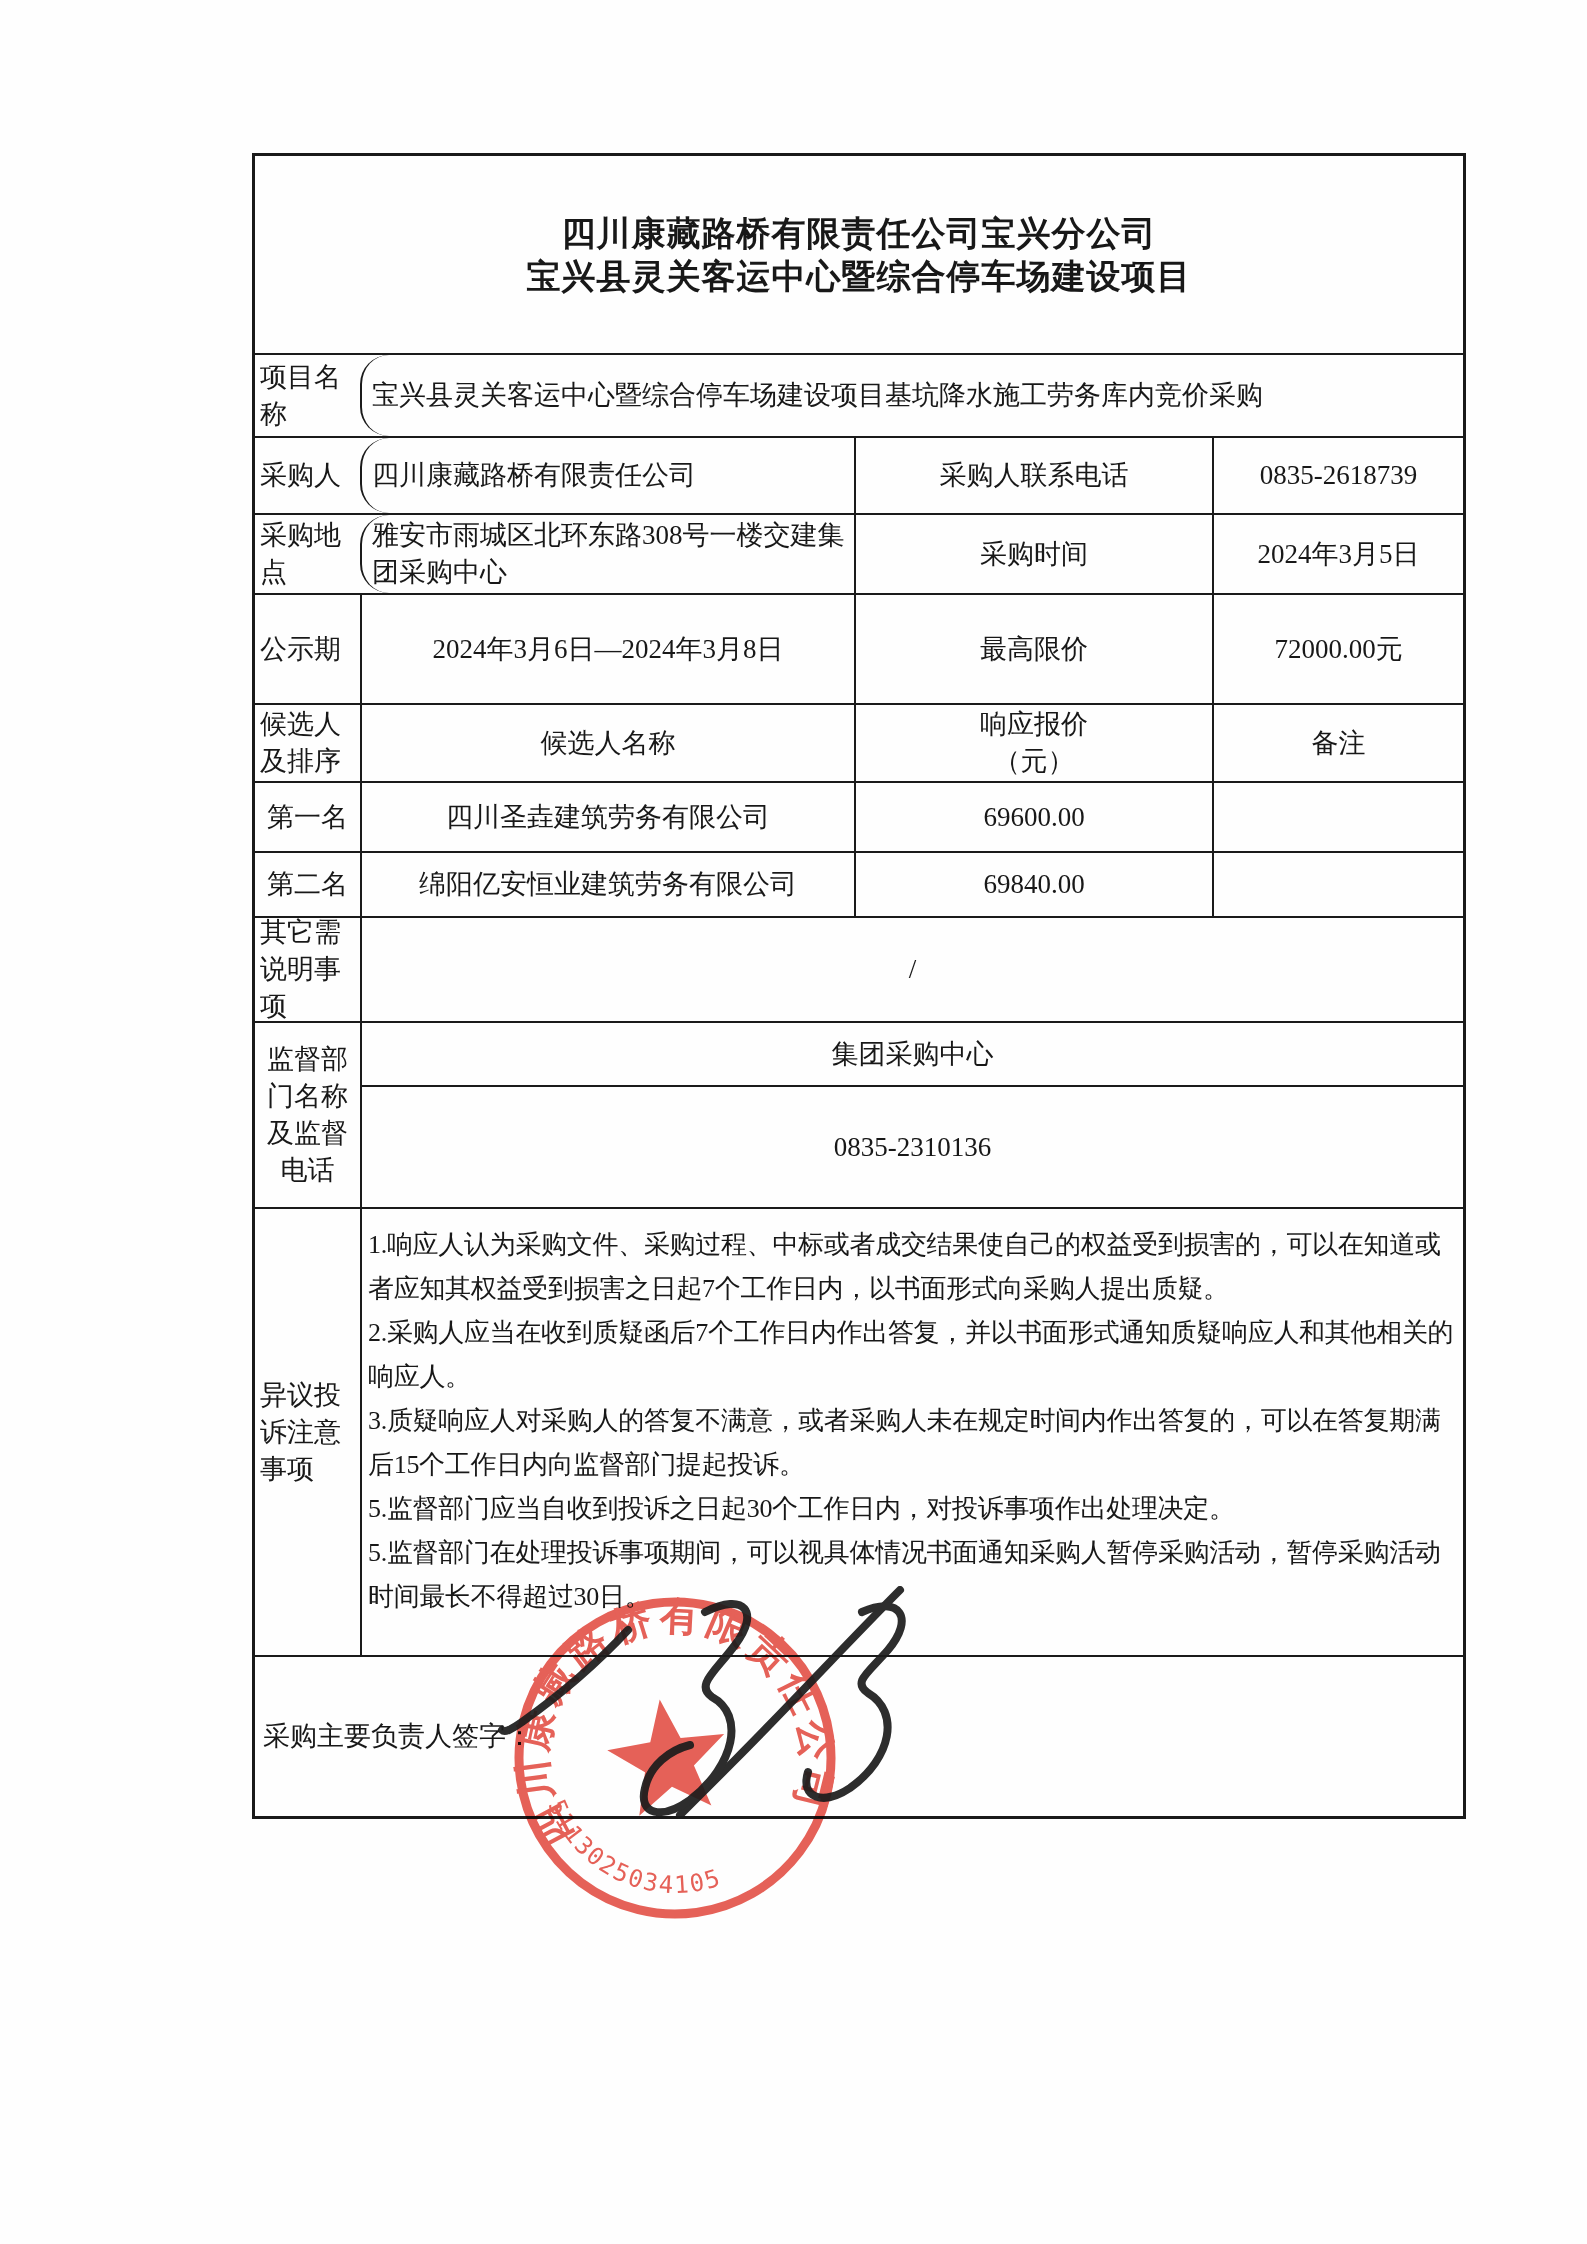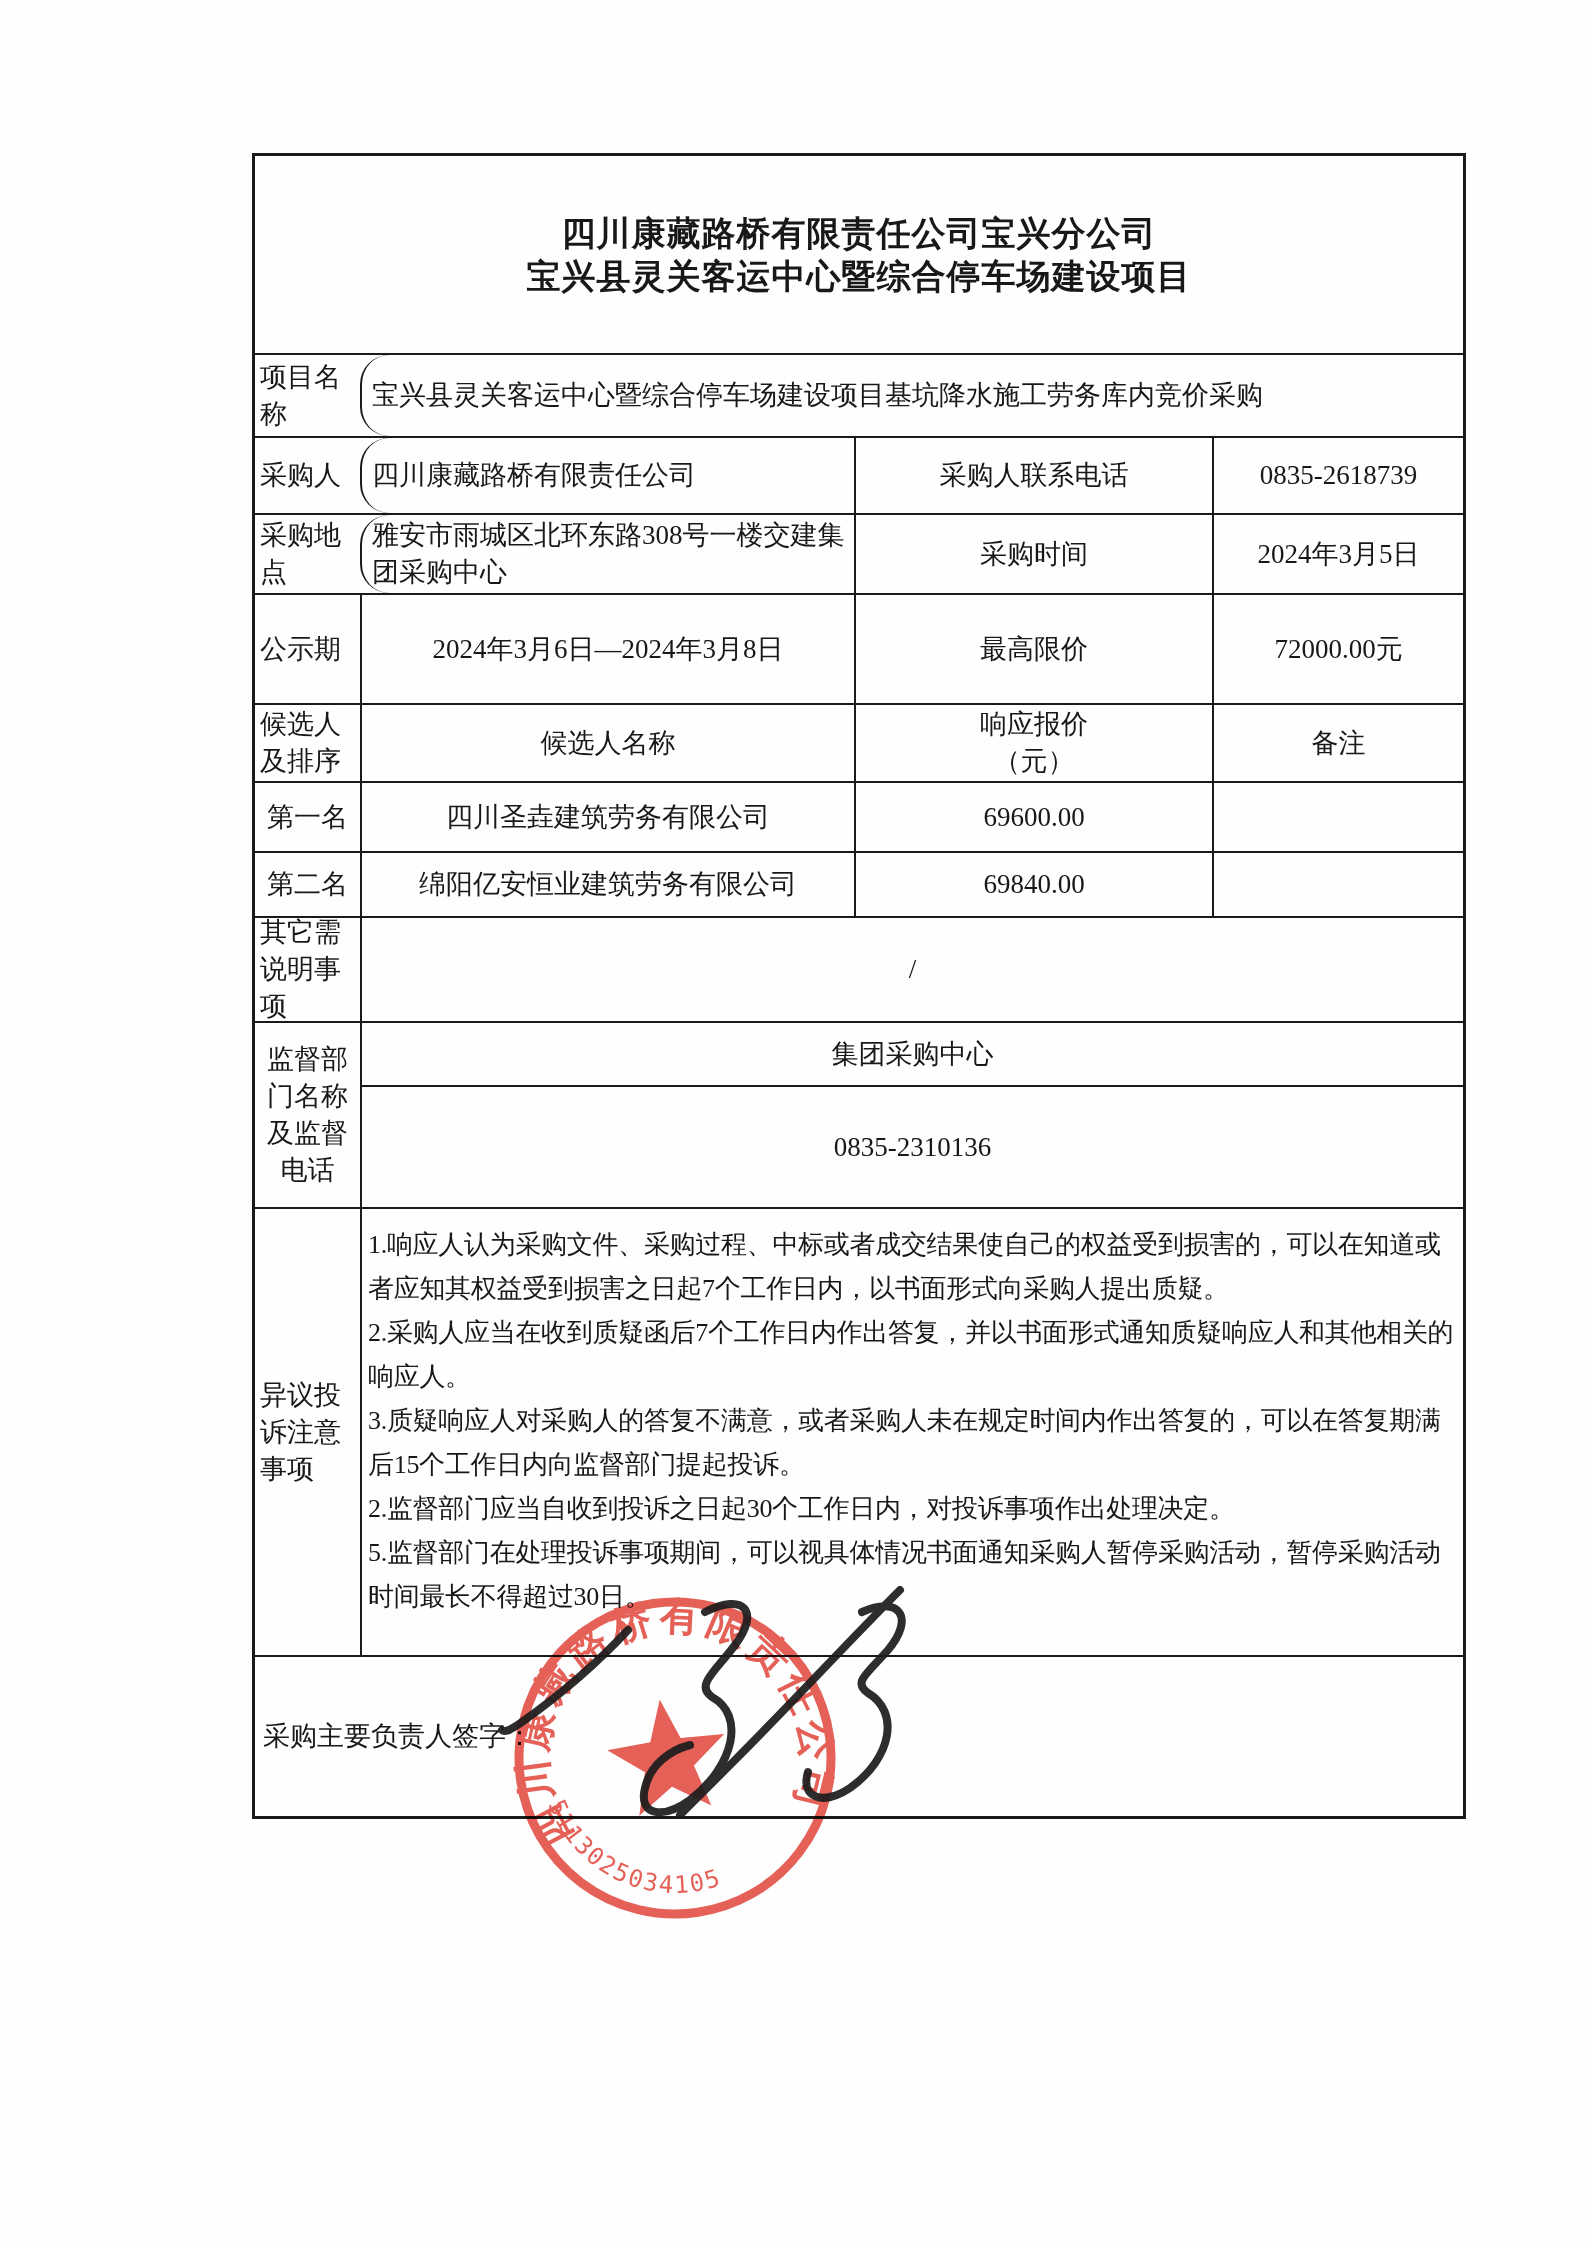--- a/index.html
+++ b/index.html
@@ -140,21 +140,21 @@
         <div class="superv-sub bottom">0835-2310136</div>
       </div>
     </div>
 
     <div class="row label-merge h-object">
       <div class="cell nb lab">异议投诉注意事项</div>
       <div class="cell objection-text">
         <p>1.响应人认为采购文件、采购过程、中标或者成交结果使自己的权益受到损害的，可以在知道或者应知其权益受到损害之日起7个工作日内，以书面形式向采购人提出质疑。</p>
         <p>2.采购人应当在收到质疑函后7个工作日内作出答复，并以书面形式通知质疑响应人和其他相关的响应人。</p>
         <p>3.质疑响应人对采购人的答复不满意，或者采购人未在规定时间内作出答复的，可以在答复期满后15个工作日内向监督部门提起投诉。</p>
-        <p>2.监督部门应当自收到投诉之日起30个工作日内，对投诉事项作出处理决定。</p>
+        <p>5.监督部门应当自收到投诉之日起30个工作日内，对投诉事项作出处理决定。</p>
         <p>5.监督部门在处理投诉事项期间，可以视具体情况书面通知采购人暂停采购活动，暂停采购活动时间最长不得超过30日。</p>
       </div>
     </div>
 
     <div class="row span-all h-sign">
       <div class="cell sign-cell">采购主要负责人签字：</div>
     </div>
 
   </div>
 

